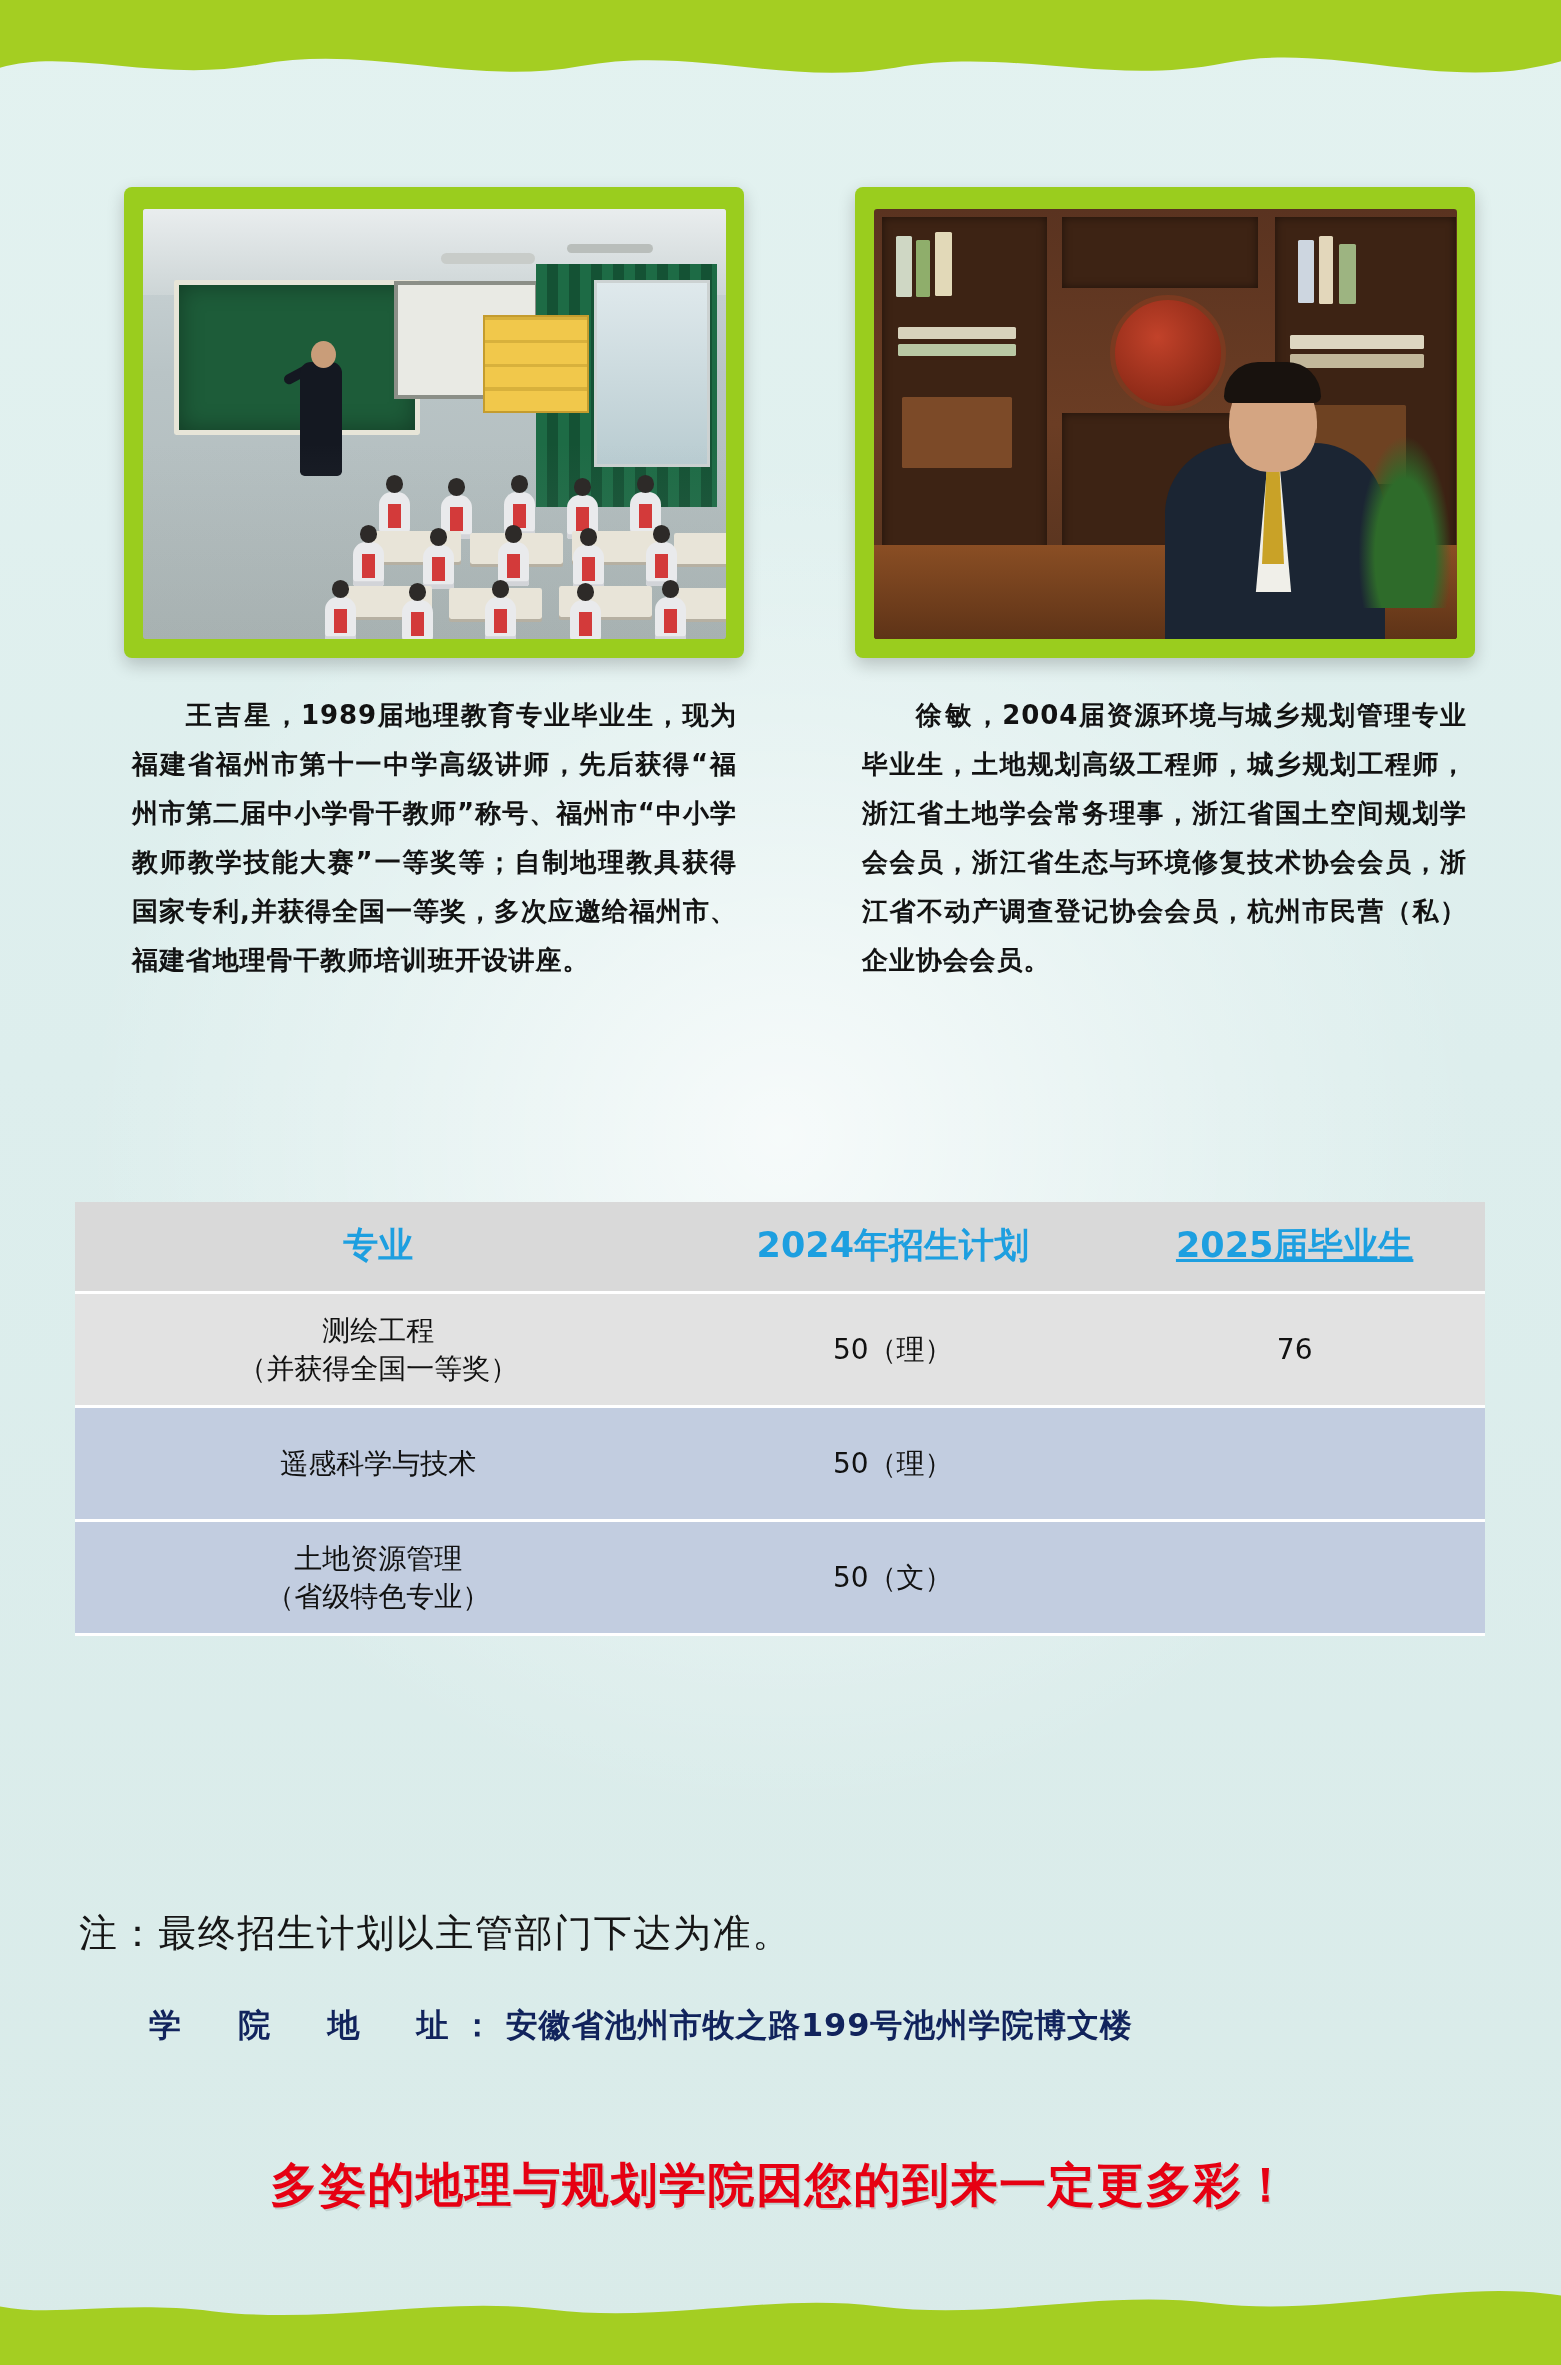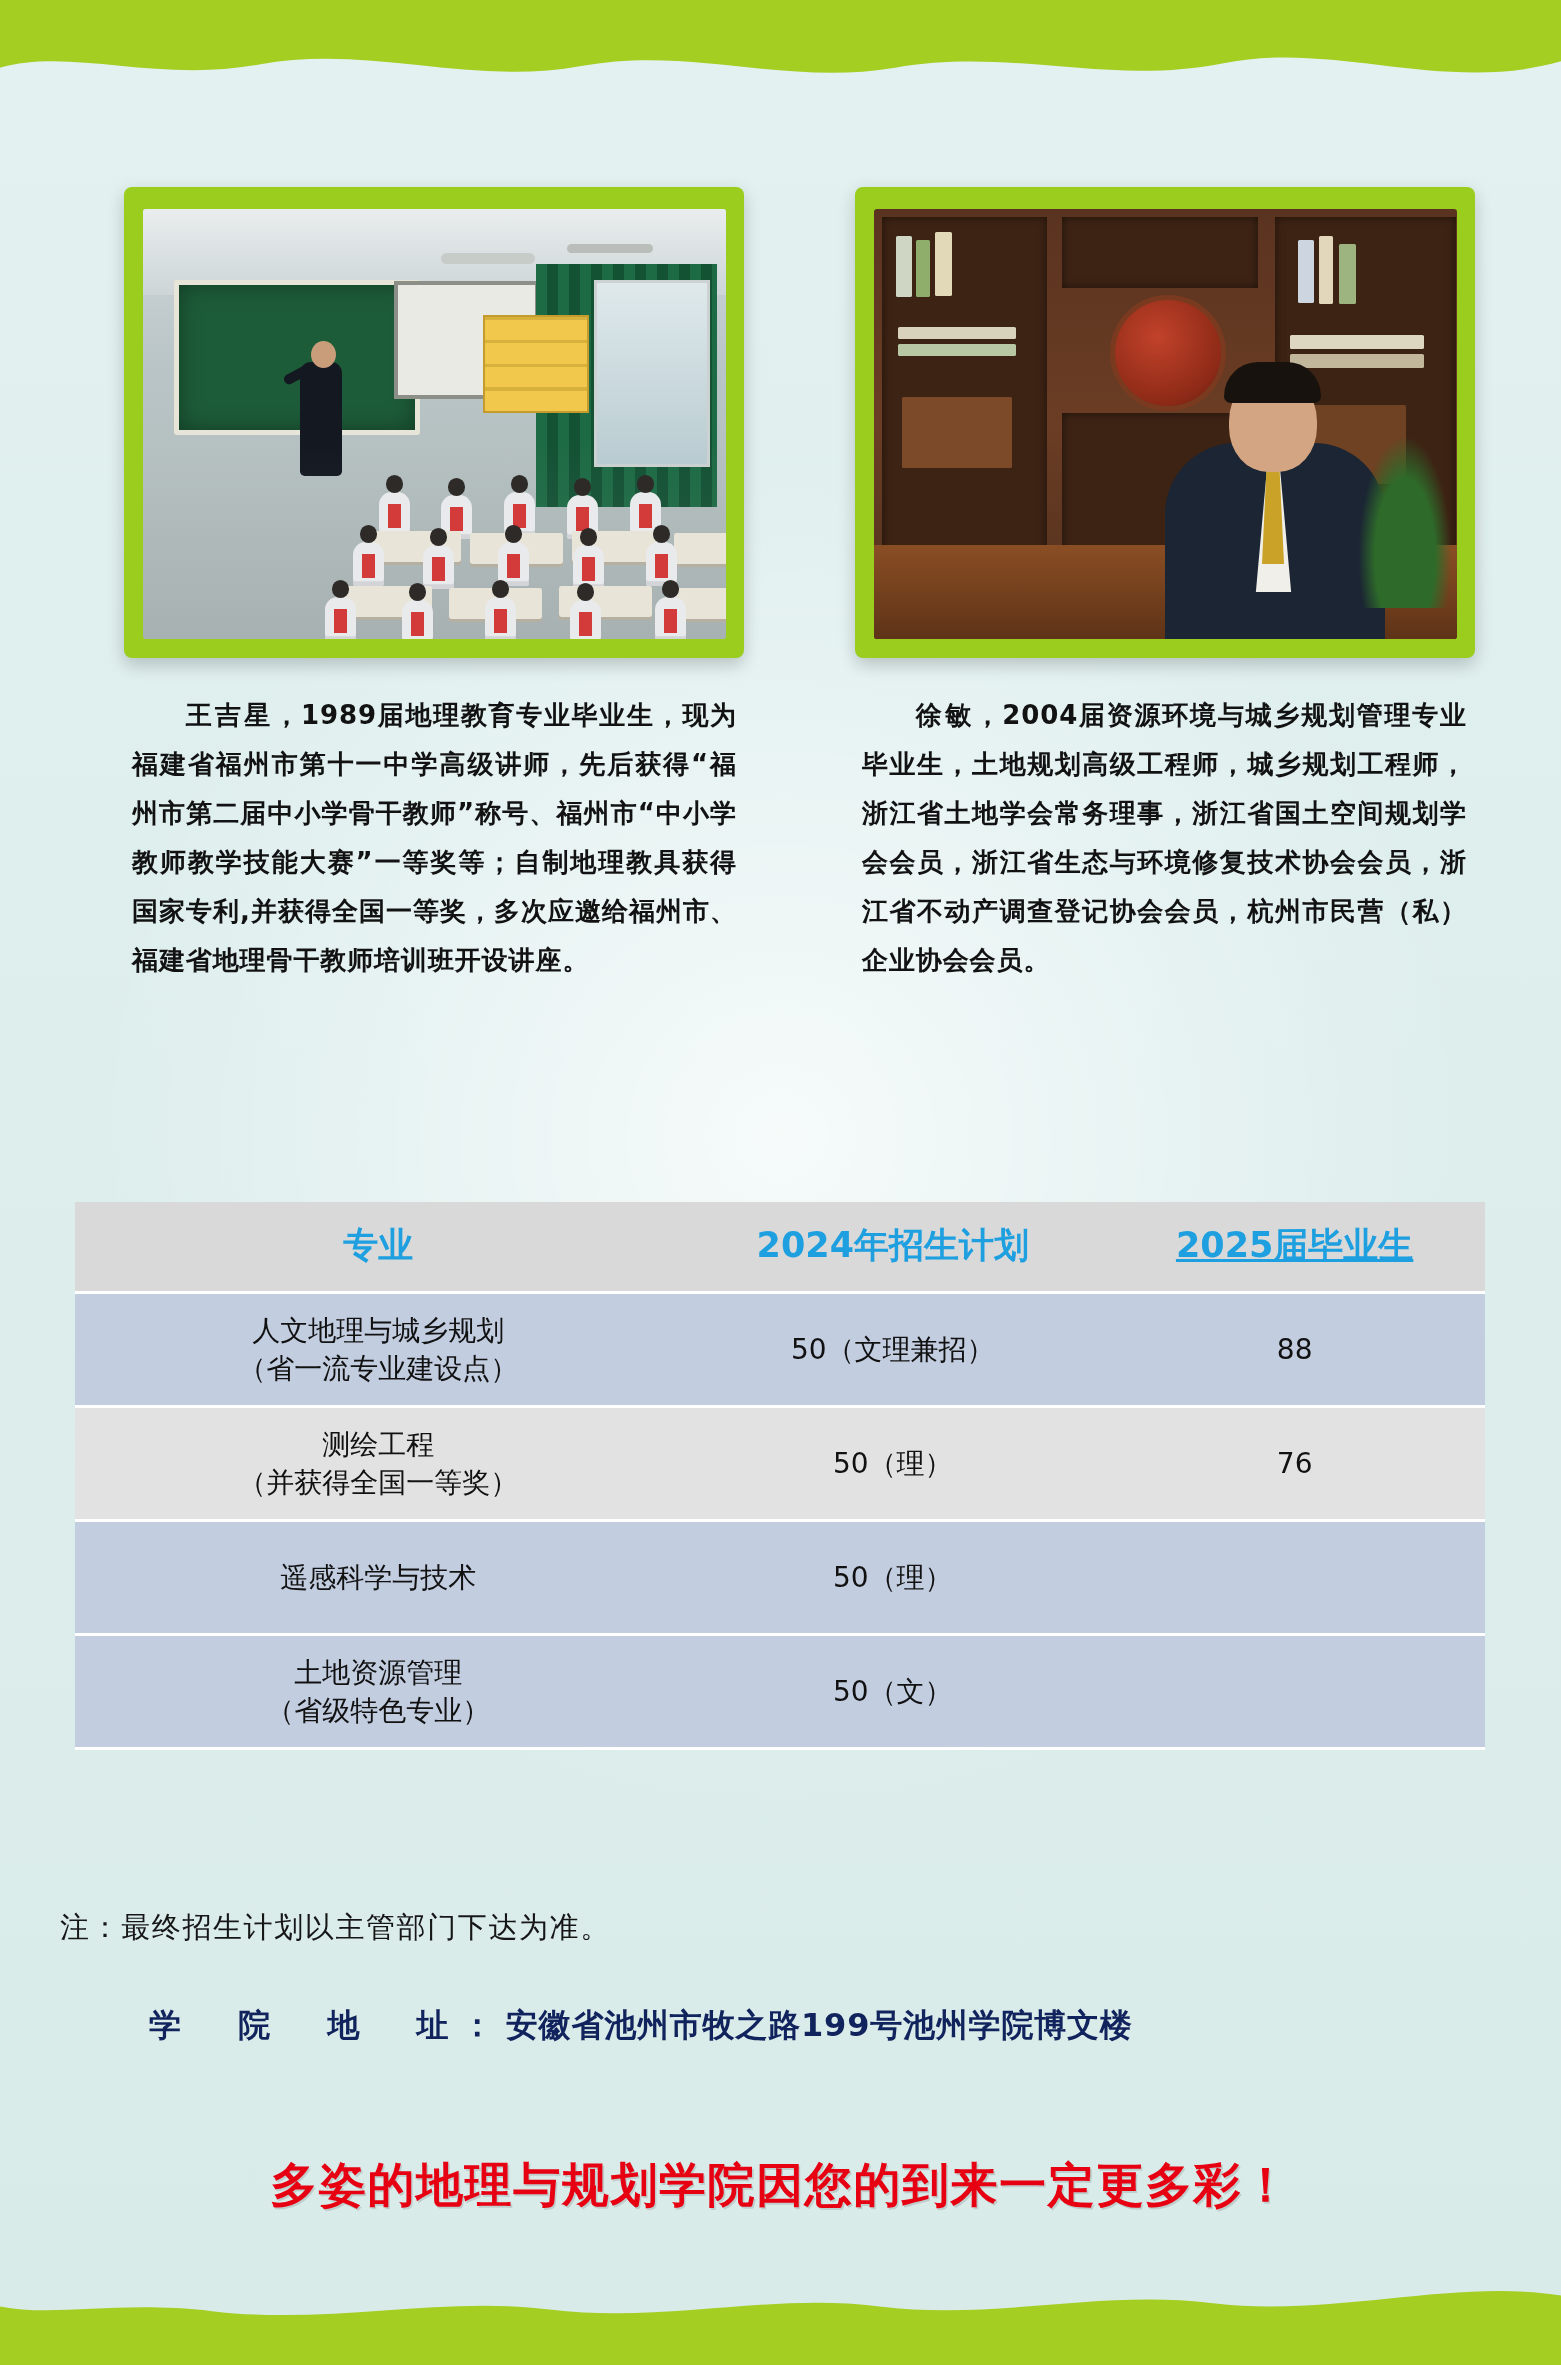--- a/index.html
+++ b/index.html
@@ -267,22 +267,22 @@
     border-bottom: 3.1px solid #fff;
     font-family: "DejaVu Sans", "Liberation Sans", sans-serif;
     line-height: 38px;
   }
   table.plan tr.odd td { background: #e2e2e2; }
   table.plan tr.even td { background: #c2cde0; }
 
   .note {
     position:absolute;
     top: 1908px;
-    left: 60px;
-    font-size: 29px;
+    left: 79px;
+    font-size: 38px;
     color: #161616;
     font-family: Liberation Sans, sans-serif;
     letter-spacing: 1.6px;
   }
 
   
   .addr {
     position:absolute;
     top: 1995px;
     left: 149px;
@@ -418,28 +418,20 @@
     <div class="table-wrap">
       <table class="plan">
         <thead>
           <tr>
             <th class="c1">专业</th>
             <th class="c2">2024年招生计划</th>
             <th class="c3">2025届毕业生</th>
           </tr>
         </thead>
         <tbody>
-          <tr class="even">
-            <td>
-              <div>人文地理与城乡规划</div>
-              <div>（省一流专业建设点）</div>
-            </td>
-            <td>50（文理兼招）</td>
-            <td>88</td>
-          </tr>
           <tr class="odd">
             <td>
               <div>测绘工程</div>
               <div>（并获得全国一等奖）</div>
             </td>
             <td>50（理）</td>
             <td>76</td>
           </tr>
           <tr class="even">
             <td>

